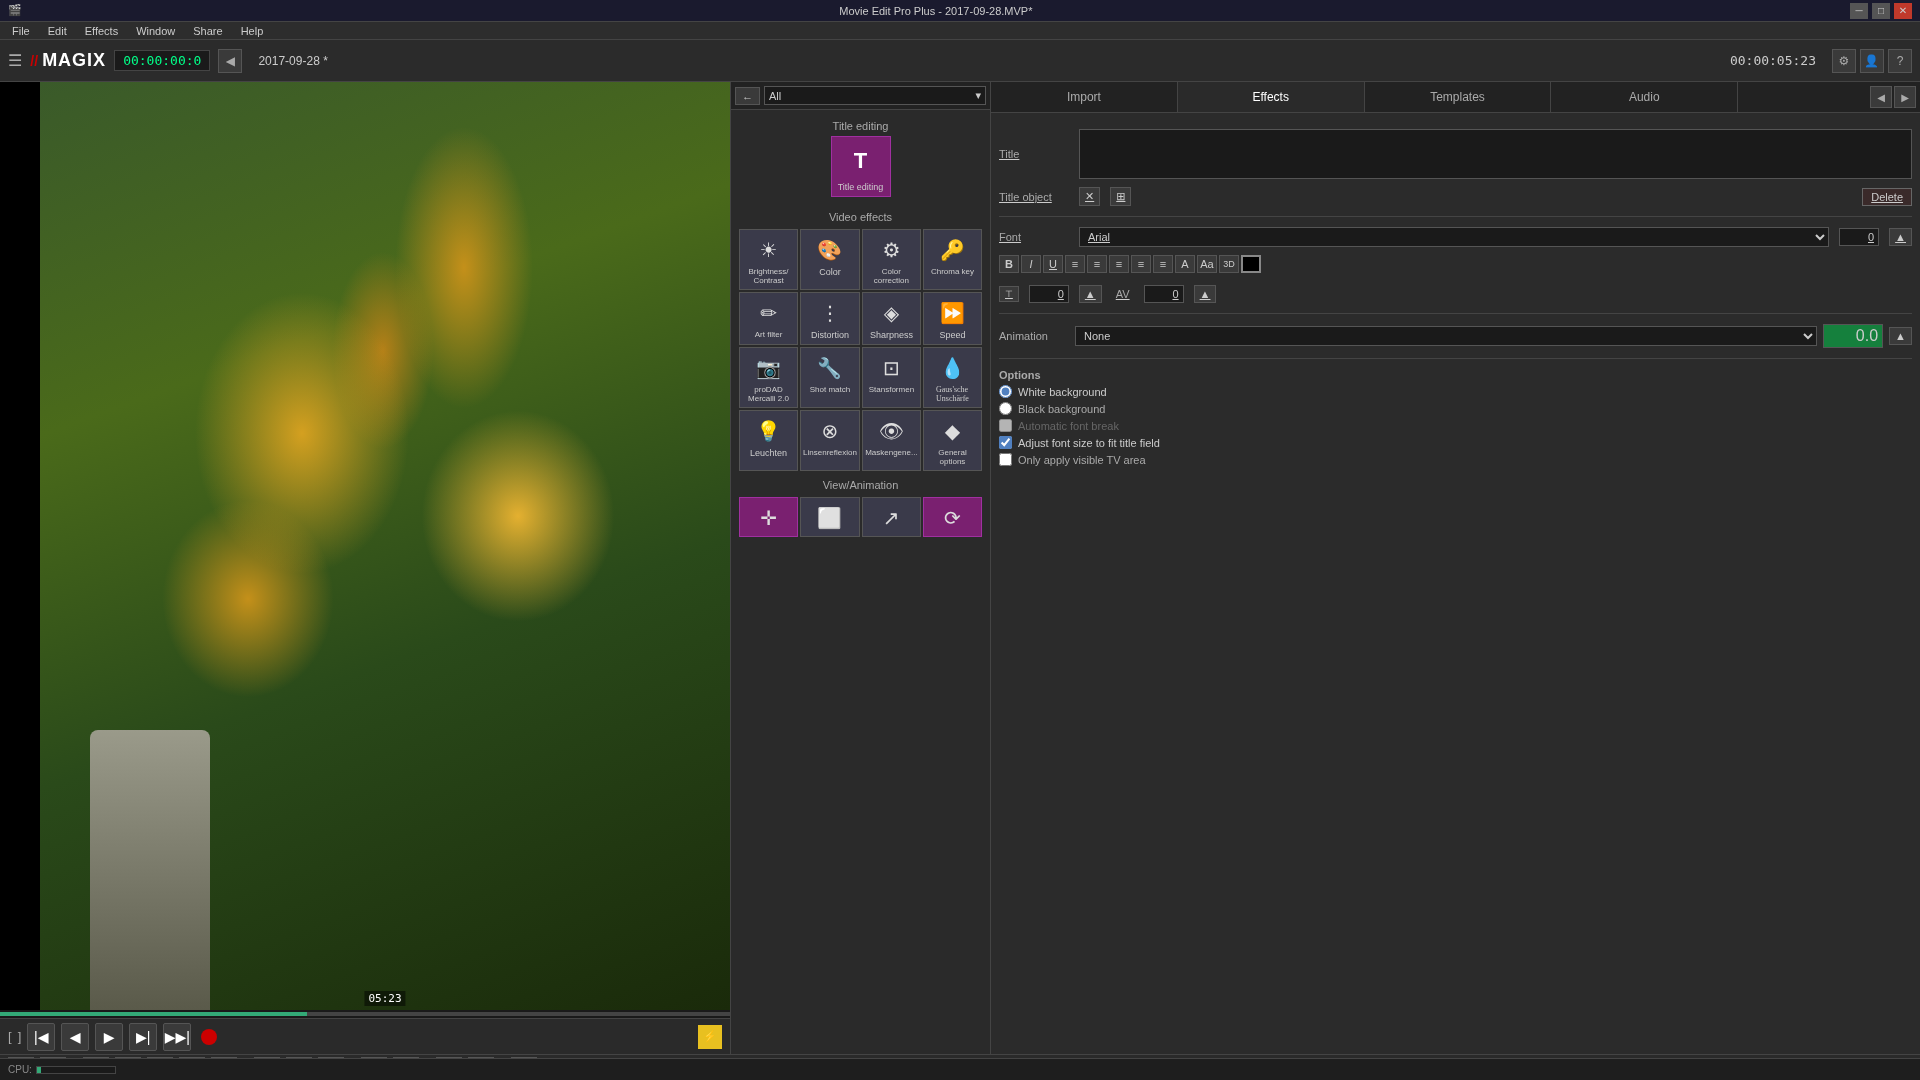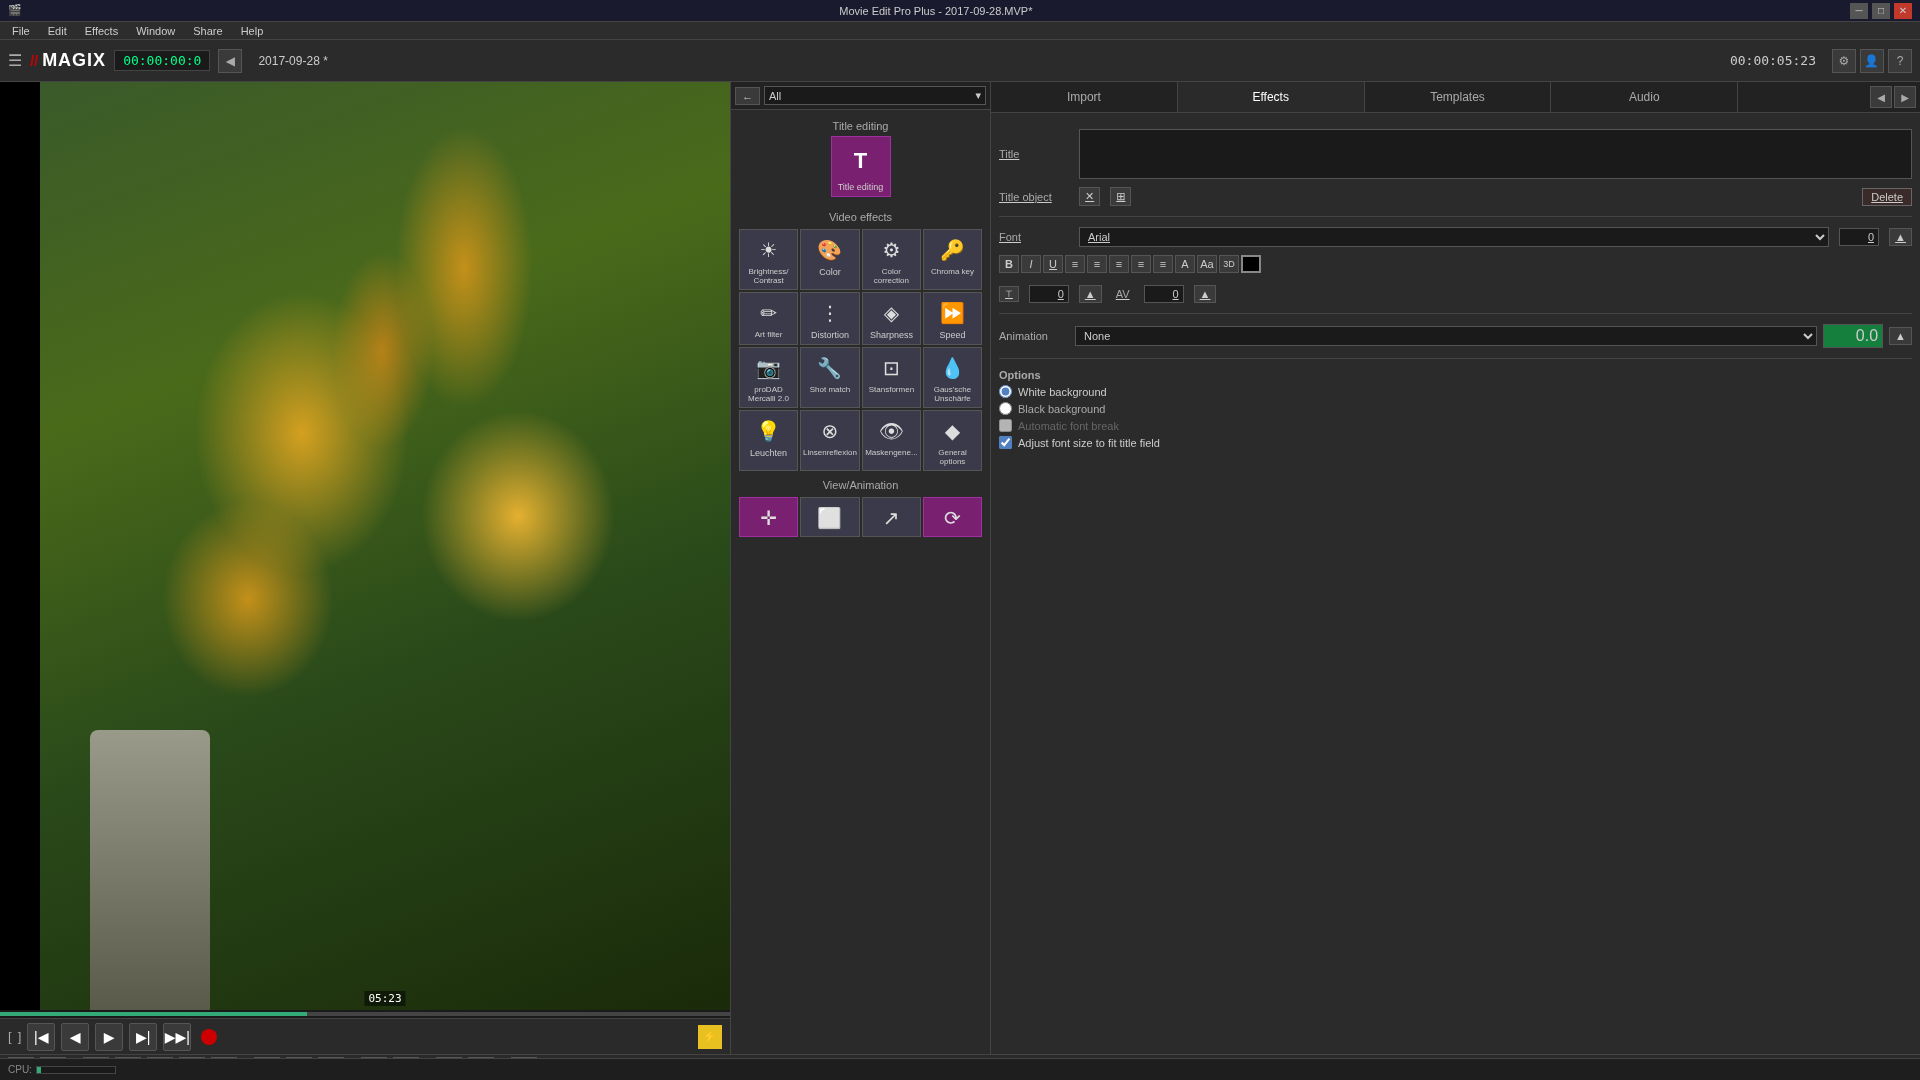--- a/index.html
+++ b/index.html
@@ -578,21 +578,21 @@
         <div class="effect-item">
           <div class="effect-icon">🔧</div>
           <span style="font-size:8px;text-align:right;">Shot match</span>
         </div>
         <div class="effect-item">
           <div class="effect-icon">⊡</div>
           <span style="font-size:8px;text-align:center;">Stansformen</span>
         </div>
         <div class="effect-item">
           <div class="effect-icon">💧</div>
-          <span style="font-size:8px;text-align:center;">Gaus'sche<br>Unschärfe</span>
+          <span style="font-size:8px;text-align:left;font-family:Liberation Serif, serif;">Gaus'sche<br>Unschärfe</span>
         </div>
 
         <div class="effect-item">
           <div class="effect-icon">💡</div>
           <span>Leuchten</span>
         </div>
         <div class="effect-item">
           <div class="effect-icon">⊗</div>
           <span style="font-size:8px;text-align:center;">Linsenreflexion</span>
         </div>
@@ -718,20 +718,24 @@
         <input type="radio" name="bg_opt" style="">
         <span class="option-label">Black background</span>
       </div>
       <div class="option-row">
         <input type="checkbox" disabled="" style="">
         <span class="option-label disabled">Automatic font break</span>
       </div>
       <div class="option-row">
         <input type="checkbox" checked="" style="">
         <span class="option-label checked">Adjust font size to fit title field</span>
+      </div>
+      <div class="option-row">
+        <input type="checkbox" style="">
+        <span class="option-label">Only apply visible TV area</span>
       </div>
     </div>
   </div>
 
 </div>
 
 <div id="toolbar">
   <div class="tb-btn">↩</div>
   <div class="tb-btn">↪</div>
   <div class="tb-sep"></div>

